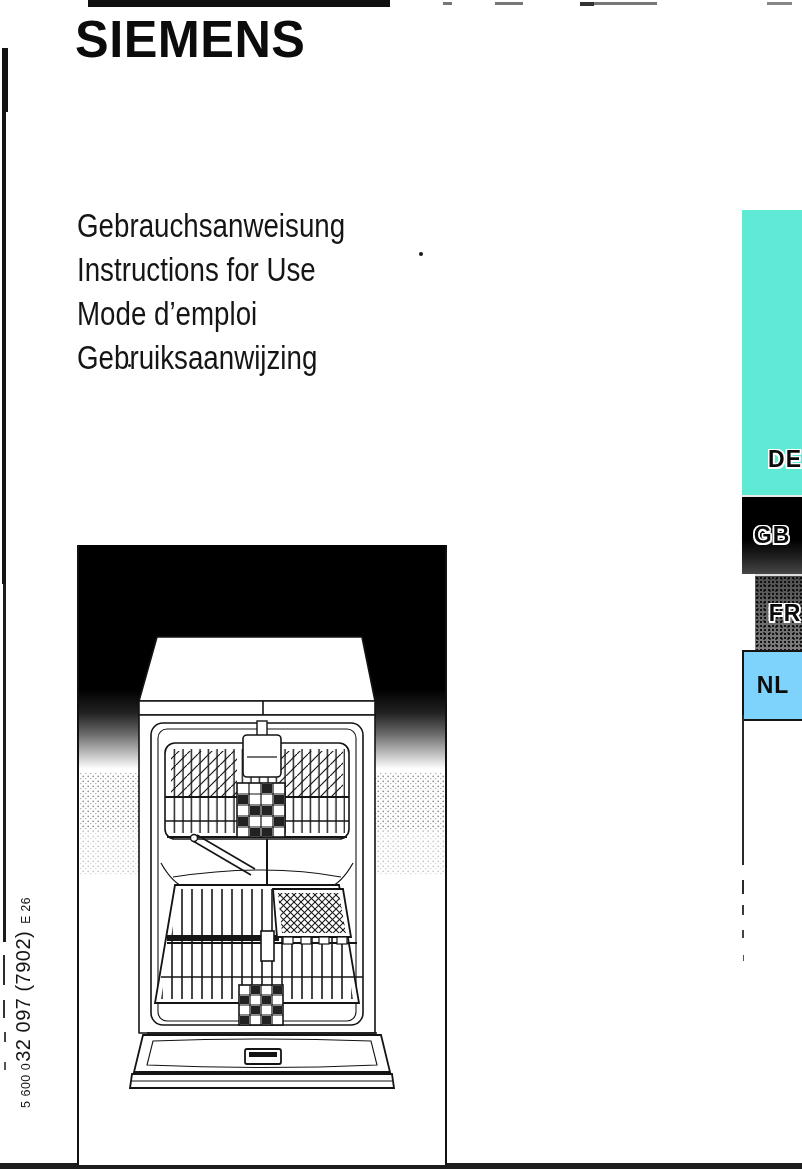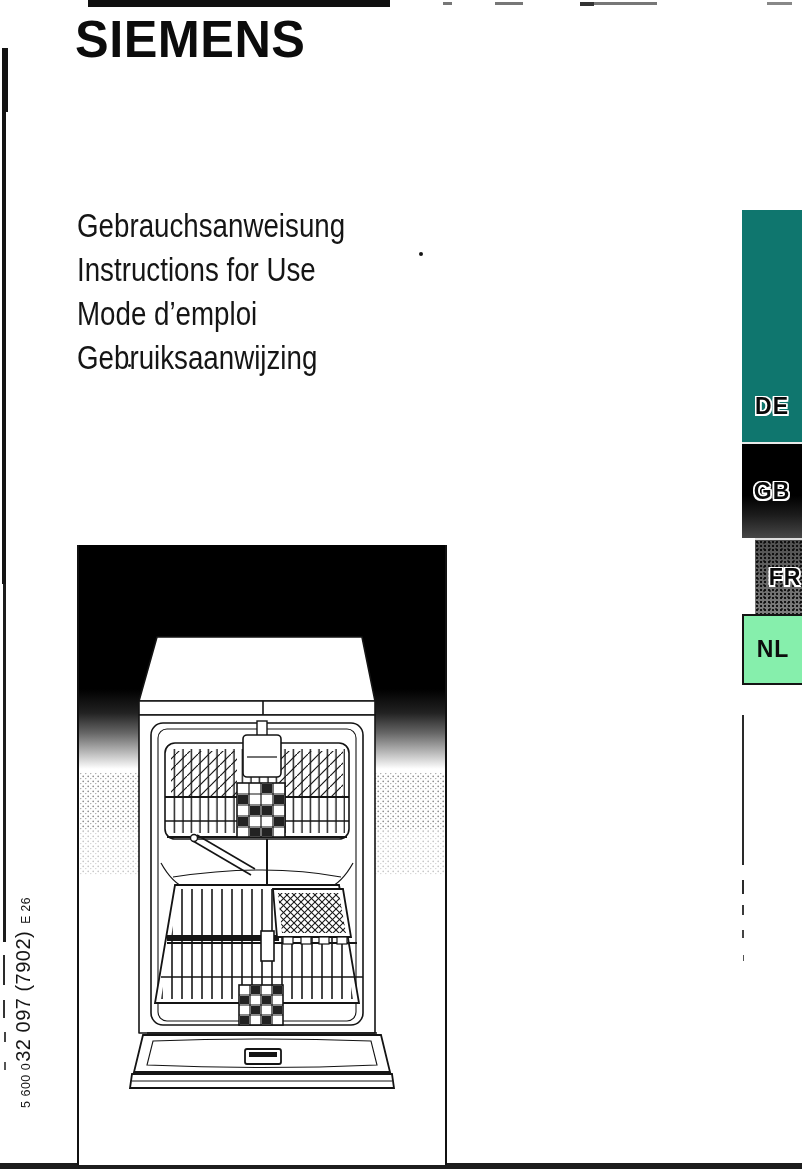--- a/index.html
+++ b/index.html
@@ -32,32 +32,32 @@
     letter-spacing:.5px;line-height:1;color:#0c0c0c;transform:scaleX(.97);transform-origin:left top;
   }
   
   .titles{
     position:absolute;left:77px;top:204px;font-size:33px;line-height:44px;color:#151515;
     transform:scaleX(.84);transform-origin:left top;white-space:nowrap;letter-spacing:0;
   }
   
   .langbar{position:absolute;left:742px;top:210px;width:60px;}
   .seg{width:60px;display:flex;align-items:center;justify-content:center;box-sizing:border-box;}
-  .seg-de{height:232px;background:#0f766e;align-items:flex-end;padding-bottom:24px;}
-  .seg-gb{height:96px;background:linear-gradient(180deg,#000 0%,#000 55%,#1b1b1b 75%,#474747 100%);border-top:2px solid #e8e8e8;}
+  .seg-de{height:285px;background:#5eead4;align-items:flex-end;padding-bottom:24px;justify-content:flex-end;}
+  .seg-gb{height:79px;background:linear-gradient(180deg,#000 0%,#000 55%,#1b1b1b 75%,#474747 100%);border-top:2px solid #e8e8e8;}
   .seg-fr{
     height:76px;border-top:2px solid #dcdcdc;background-color:#6f6f6f;
     background-image:
       radial-gradient(circle, rgba(8,8,8,.9) .8px, transparent 1.4px),
       radial-gradient(circle, rgba(25,25,25,.7) .7px, transparent 1.3px),
       linear-gradient(180deg,#4f4f4f,#7e7e7e);
     background-size:4px 4px,6px 6px,100% 100%;
     margin-left:13px;
   }
-  .seg-nl{height:71px;background:#86efac;border:2px solid #141414;border-right:none;}
+  .seg-nl{height:71px;background:#7dd3fc;border:2px solid #141414;border-right:none;}
   .tab-label{font-size:23px;font-weight:bold;letter-spacing:1px;line-height:1;}
   .outlined{
     color:#0a0a0a;
     text-shadow:-1.5px -1.5px 0 #fff,1.5px -1.5px 0 #fff,-1.5px 1.5px 0 #fff,1.5px 1.5px 0 #fff,
                 -1.5px 0 0 #fff,1.5px 0 0 #fff,0 -1.5px 0 #fff,0 1.5px 0 #fff;
   }
   .nl-label{color:#0d0d0d;}
   
   .right-dash{position:absolute;left:742px;background:#2a2a2a;width:2px;}
   .rd1{top:715px;height:150px;}

